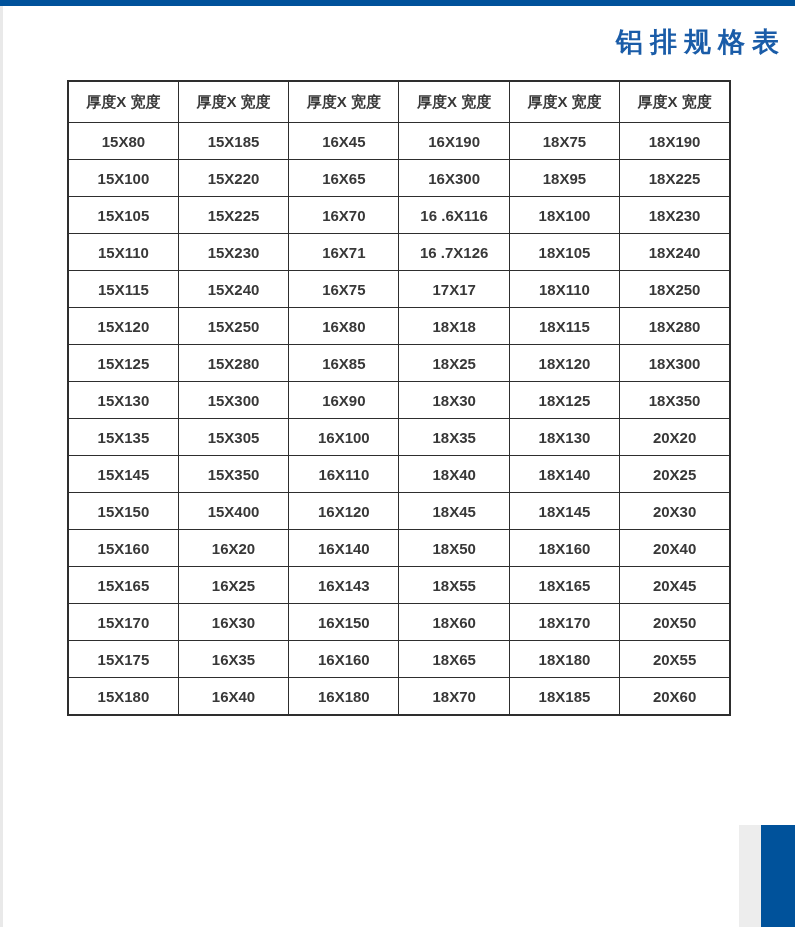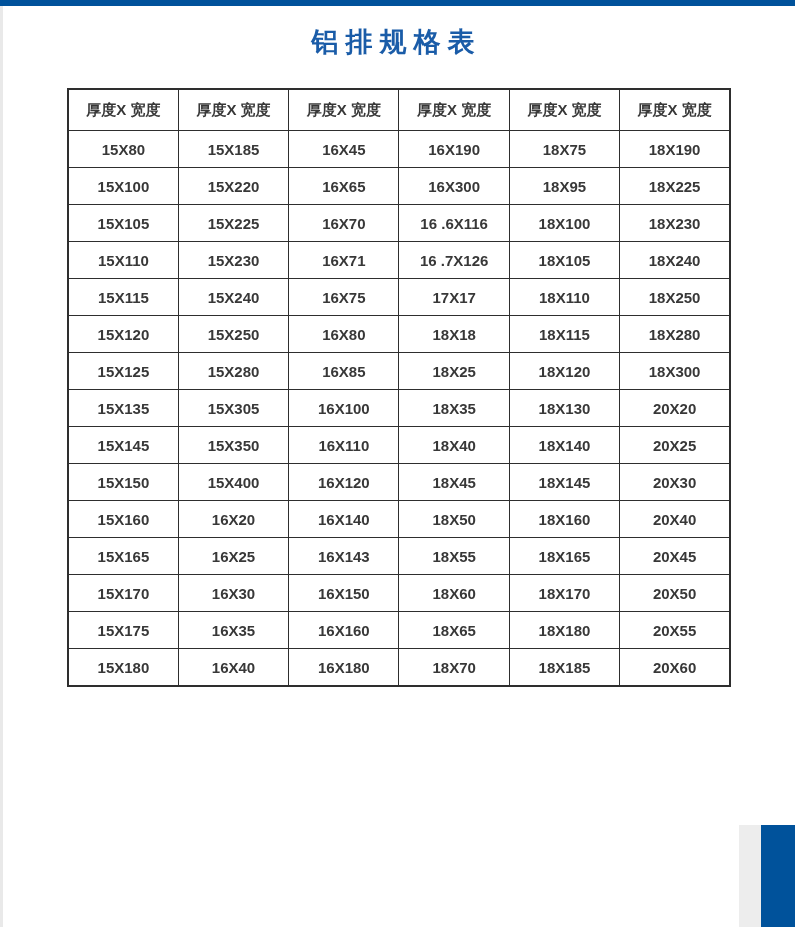--- a/index.html
+++ b/index.html
@@ -21,35 +21,34 @@
     position: absolute;
     top: 6px; left: 0;
     width: 3px; height: 921px;
     background: #e9e9e9;
   }
   .title {
     position: absolute;
     top: 24px; left: 0;
     width: 786px;
     margin: 0;
-    text-align: center;
+    text-align: right;
     font-size: 27px;
     font-weight: bold;
     letter-spacing: 7px;
     text-indent: 7px;
     color: #1A5CA8;
   }
   .spec-table {
     position: absolute;
     top: 80px; left: 67px;
     width: 664px;
     border-collapse: collapse;
     table-layout: fixed;
     border: 2px solid #2e2e2e;
-    margin-top: 8px;
   }
   .spec-table th, .spec-table td {
     border: 1px solid #2e2e2e;
     text-align: center;
     vertical-align: middle;
     font-weight: bold;
     color: #383838;
     font-size: 15px;
     padding: 0;
   }
@@ -138,20 +137,28 @@
       </tr>
       <tr>
         <td>15X125</td>
         <td>15X280</td>
         <td>16X85</td>
         <td>18X25</td>
         <td>18X120</td>
         <td>18X300</td>
       </tr>
       <tr>
+        <td>15X130</td>
+        <td>15X300</td>
+        <td>16X90</td>
+        <td>18X30</td>
+        <td>18X125</td>
+        <td>18X350</td>
+      </tr>
+      <tr>
         <td>15X135</td>
         <td>15X305</td>
         <td>16X100</td>
         <td>18X35</td>
         <td>18X130</td>
         <td>20X20</td>
       </tr>
       <tr>
         <td>15X145</td>
         <td>15X350</td>

